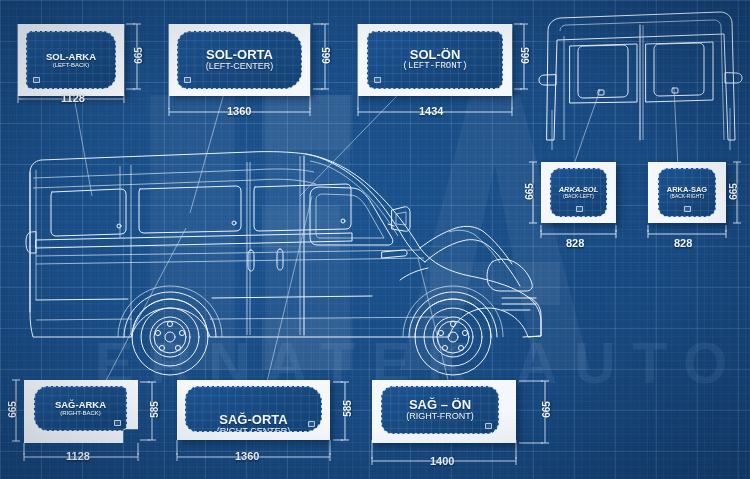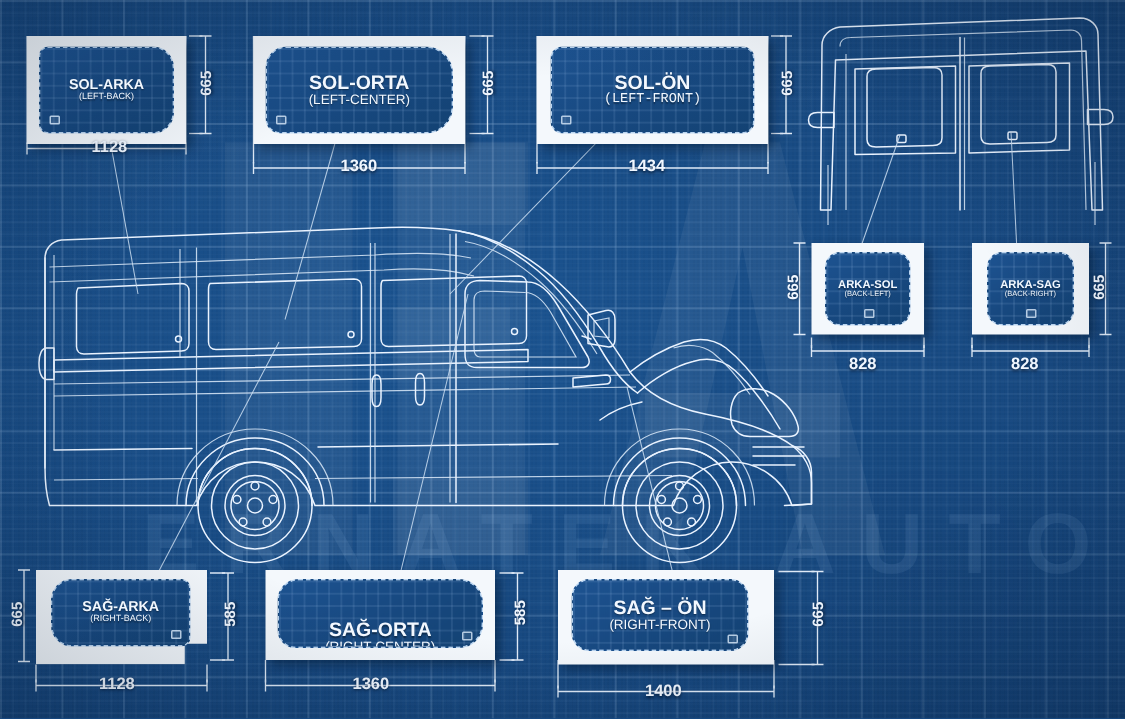--- a/index.html
+++ b/index.html
@@ -408,21 +408,21 @@
       <span class="g-sub" style="font-size:9px;font-family:Liberation Mono, monospace;">(LEFT-FRONT)</span>
       <span class="latch" style="left:6px;bottom:5px;width:5px;height:4px;"></span>
     </div>
   </div>
   <div class="dimtxt" style="left:419px;top:105px;font-size:11px;">1434</div>
   <div class="dimtxt vert" style="left:517px;top:50px;font-size:10px;">665</div>
 
   <div class="panel" style="left:541px;top:162px;width:75px;height:61px;">
     <div class="plate" style="width:75px;height:61px;"></div>
     <div class="glass" style="left:9px;top:6px;width:57px;height:49px;border-radius:10px;">
-      <span class="g-name" style="font-size:7.5px;">ARKA-SOL</span>
+      <span class="g-name" style="font-size:7.5px;font-style:italic;">ARKA-SOL</span>
       <span class="g-sub" style="font-size:5px;">(BACK-LEFT)</span>
       <span class="latch" style="left:50%;margin-left:-3px;bottom:4px;width:5px;height:4px;"></span>
     </div>
   </div>
   <div class="dimtxt vert" style="left:521px;top:186px;font-size:10px;">665</div>
   <div class="dimtxt" style="left:566px;top:237px;font-size:11px;">828</div>
 
   <div class="panel" style="left:648px;top:162px;width:78px;height:61px;">
     <div class="plate" style="width:78px;height:61px;"></div>
     <div class="glass" style="left:10px;top:6px;width:58px;height:49px;border-radius:10px;">

